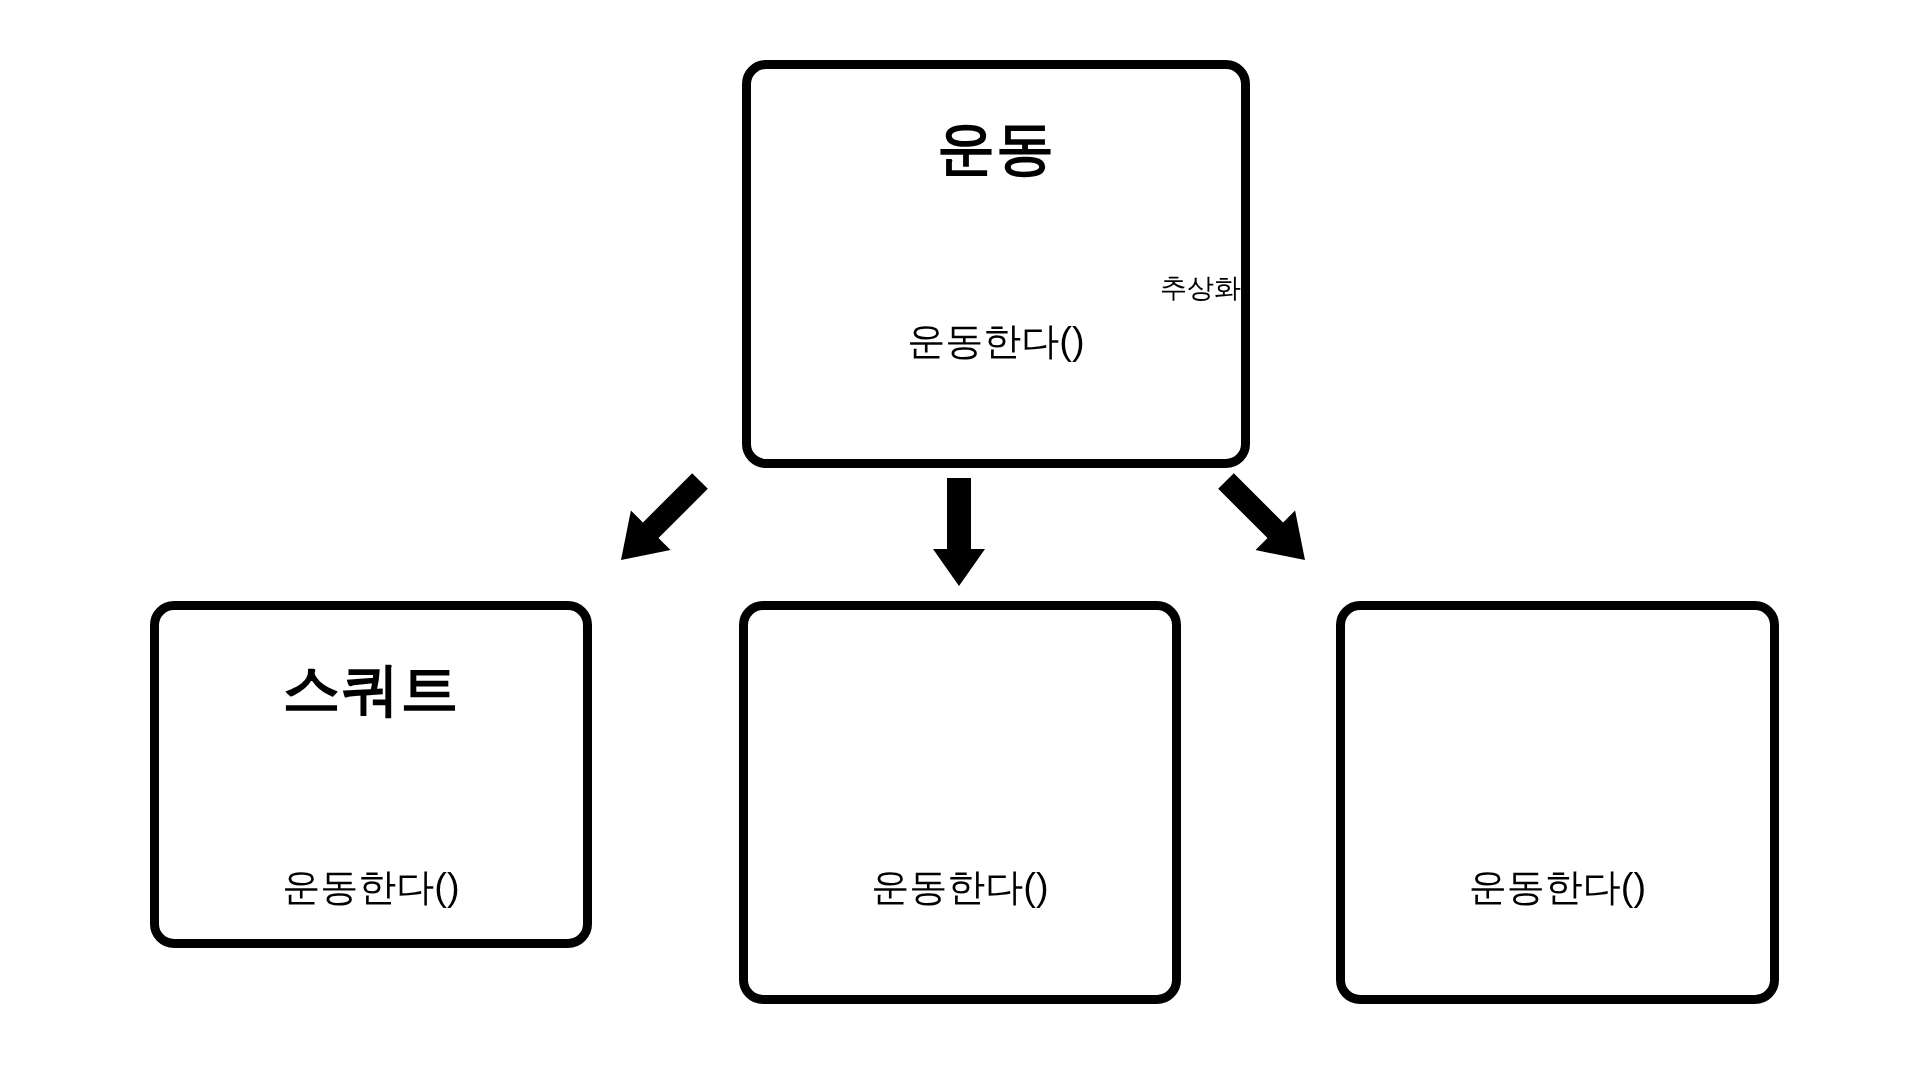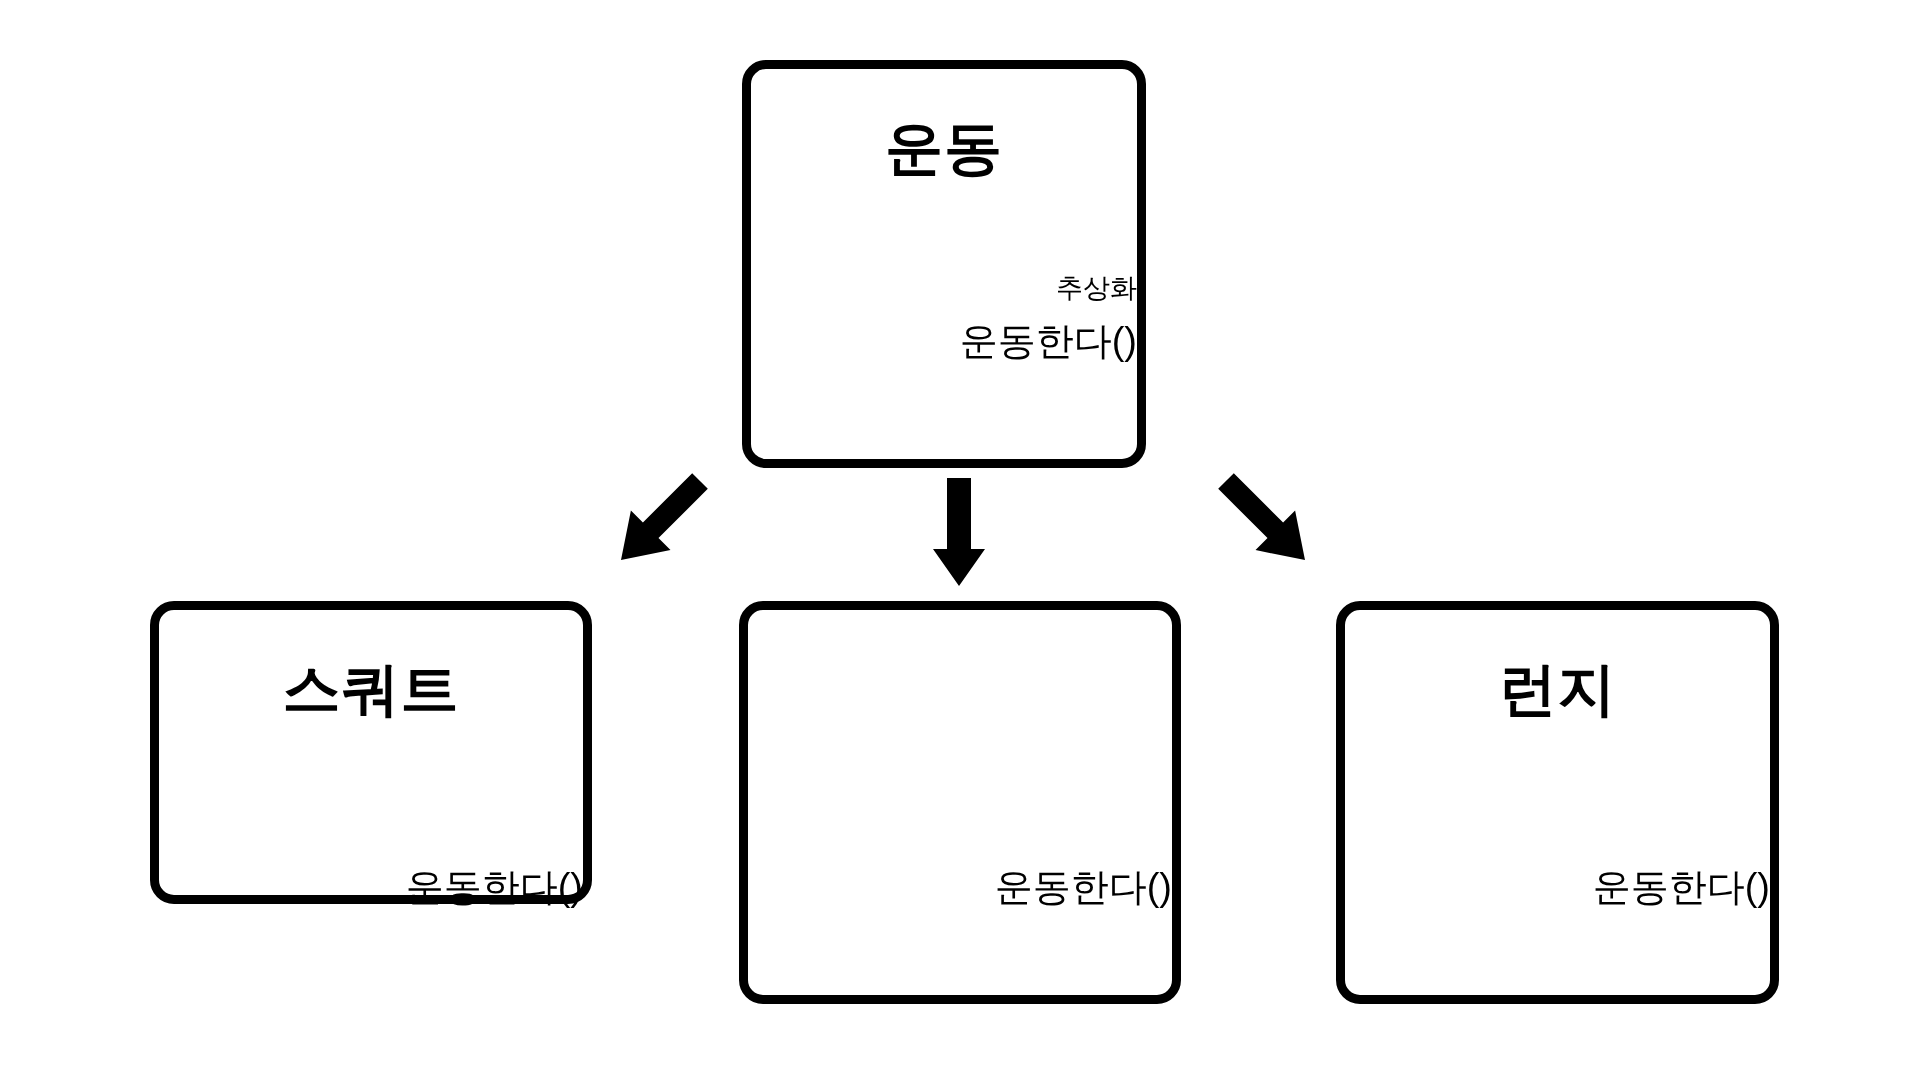--- a/index.html
+++ b/index.html
@@ -12,39 +12,39 @@
     position: relative;
   }
   .stage { position: absolute; inset: 0; width: 1920px; height: 1080px; }
 
   .node {
     position: absolute;
     background: #ffffff;
     border: 9px solid #000000;
     border-radius: 24px;
   }
-  .node-parent { left: 742px; top: 60px;  width: 404px; height: 408px; }
-  .node-child-1 { left: 150px; top: 601px; width: 442px; height: 303px; }
+  .node-parent { left: 742px; top: 60px;  width: 508px; height: 408px; }
+  .node-child-1 { left: 150px; top: 601px; width: 442px; height: 347px; }
   .node-child-2 { left: 739px; top: 601px; width: 442px; height: 403px; }
   .node-child-3 { left: 1336px; top: 601px; width: 443px; height: 403px; }
 
   .node-title {
     position: absolute; left: 0; right: 0; top: 44px;
     text-align: center;
     font-size: 58px; font-weight: 700; line-height: 70px;
     letter-spacing: 1px;
   }
   .node-stereotype {
     position: absolute; left: 0; right: 0; top: 203px;
     text-align: right;
     font-size: 27px; font-weight: 400; line-height: 32px;
   }
   .node-method {
     position: absolute; left: 0; right: 0;
-    text-align: right;
+    text-align: center;
     font-size: 38px; font-weight: 400; line-height: 46px;
   }
   .node-parent .node-method { top: 249px; }
   .node-child-1 .node-method, .node-child-2 .node-method, .node-child-3 .node-method { top: 254px; }
 
   .arrow-layer {
     position: absolute; inset: 0;
     width: 1920px; height: 1080px;
     pointer-events: none;
   }
@@ -70,17 +70,16 @@
   <div class="node node-child-1">
     <div class="node-title">스쿼트</div>
     <div class="node-method">운동한다()</div>
   </div>
 
   <div class="node node-child-2">
     <div class="node-method">운동한다()</div>
   </div>
 
   <div class="node node-child-3">
-    <div class="node-title">런지</div>
     <div class="node-method">운동한다()</div>
   </div>
 
 </div>
 
 </body></html>

